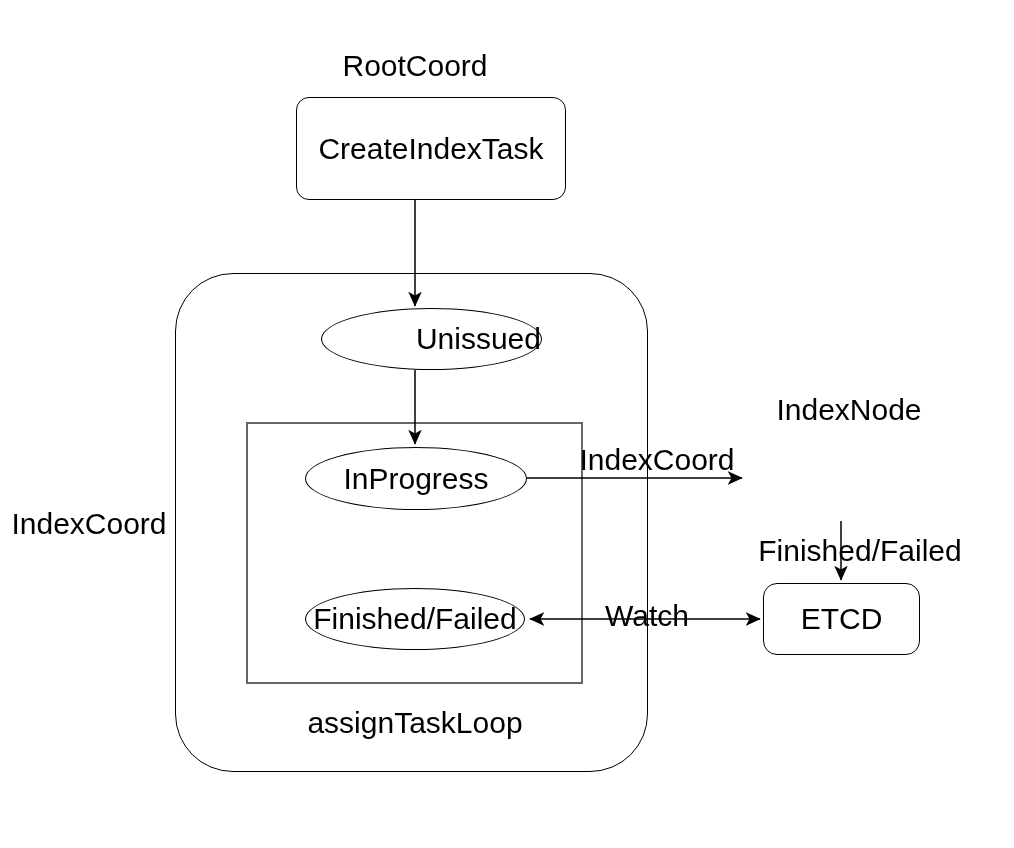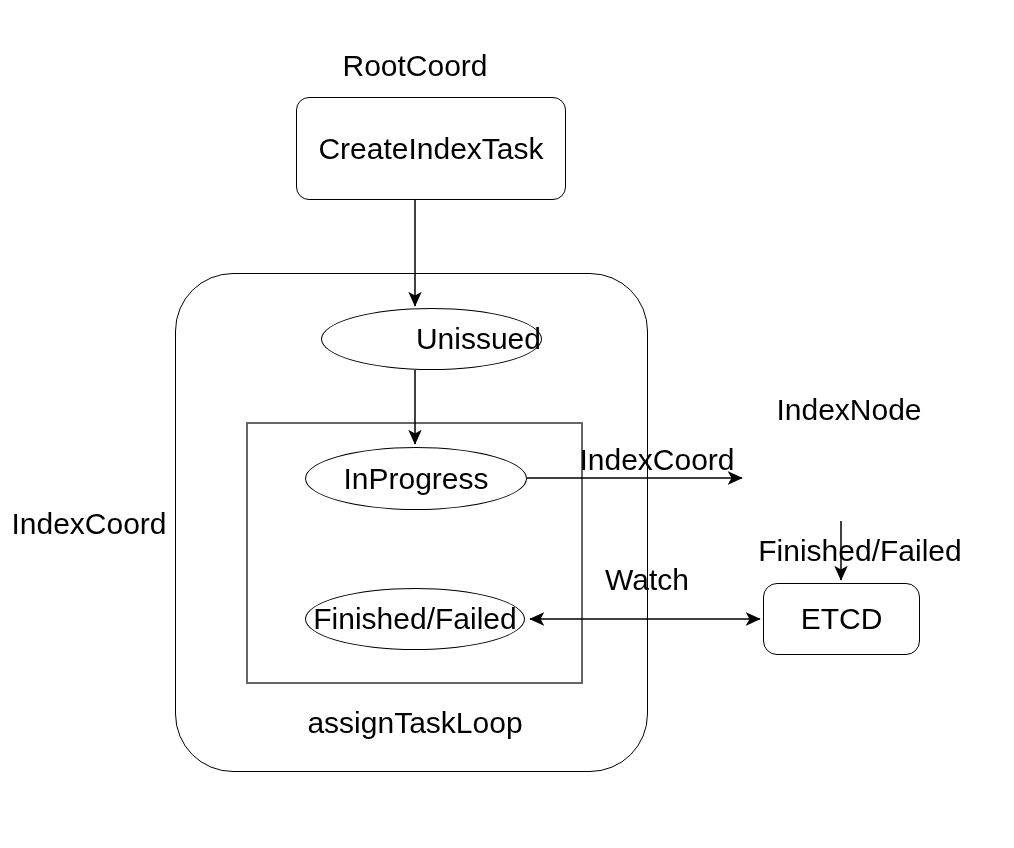--- a/index.html
+++ b/index.html
@@ -102,15 +102,15 @@
   <div class="lbl" style="left:849px; top:410px;">IndexNode</div>
 
   <div class="lbl" style="left:89px; top:524px;">IndexCoord</div>
 
   <div class="lbl" style="left:415px; top:723px;">assignTaskLoop</div>
 
   <div class="lbl" style="left:657px; top:460px;">IndexCoord</div>
 
   <div class="lbl" style="left:860px; top:551px;">Finished/Failed</div>
 
-  <div class="lbl" style="left:647px; top:580px;">Watch</div>
+  <div class="lbl" style="left:647px; top:616px;">Watch</div>
 
 </div>
 
 </body></html>

